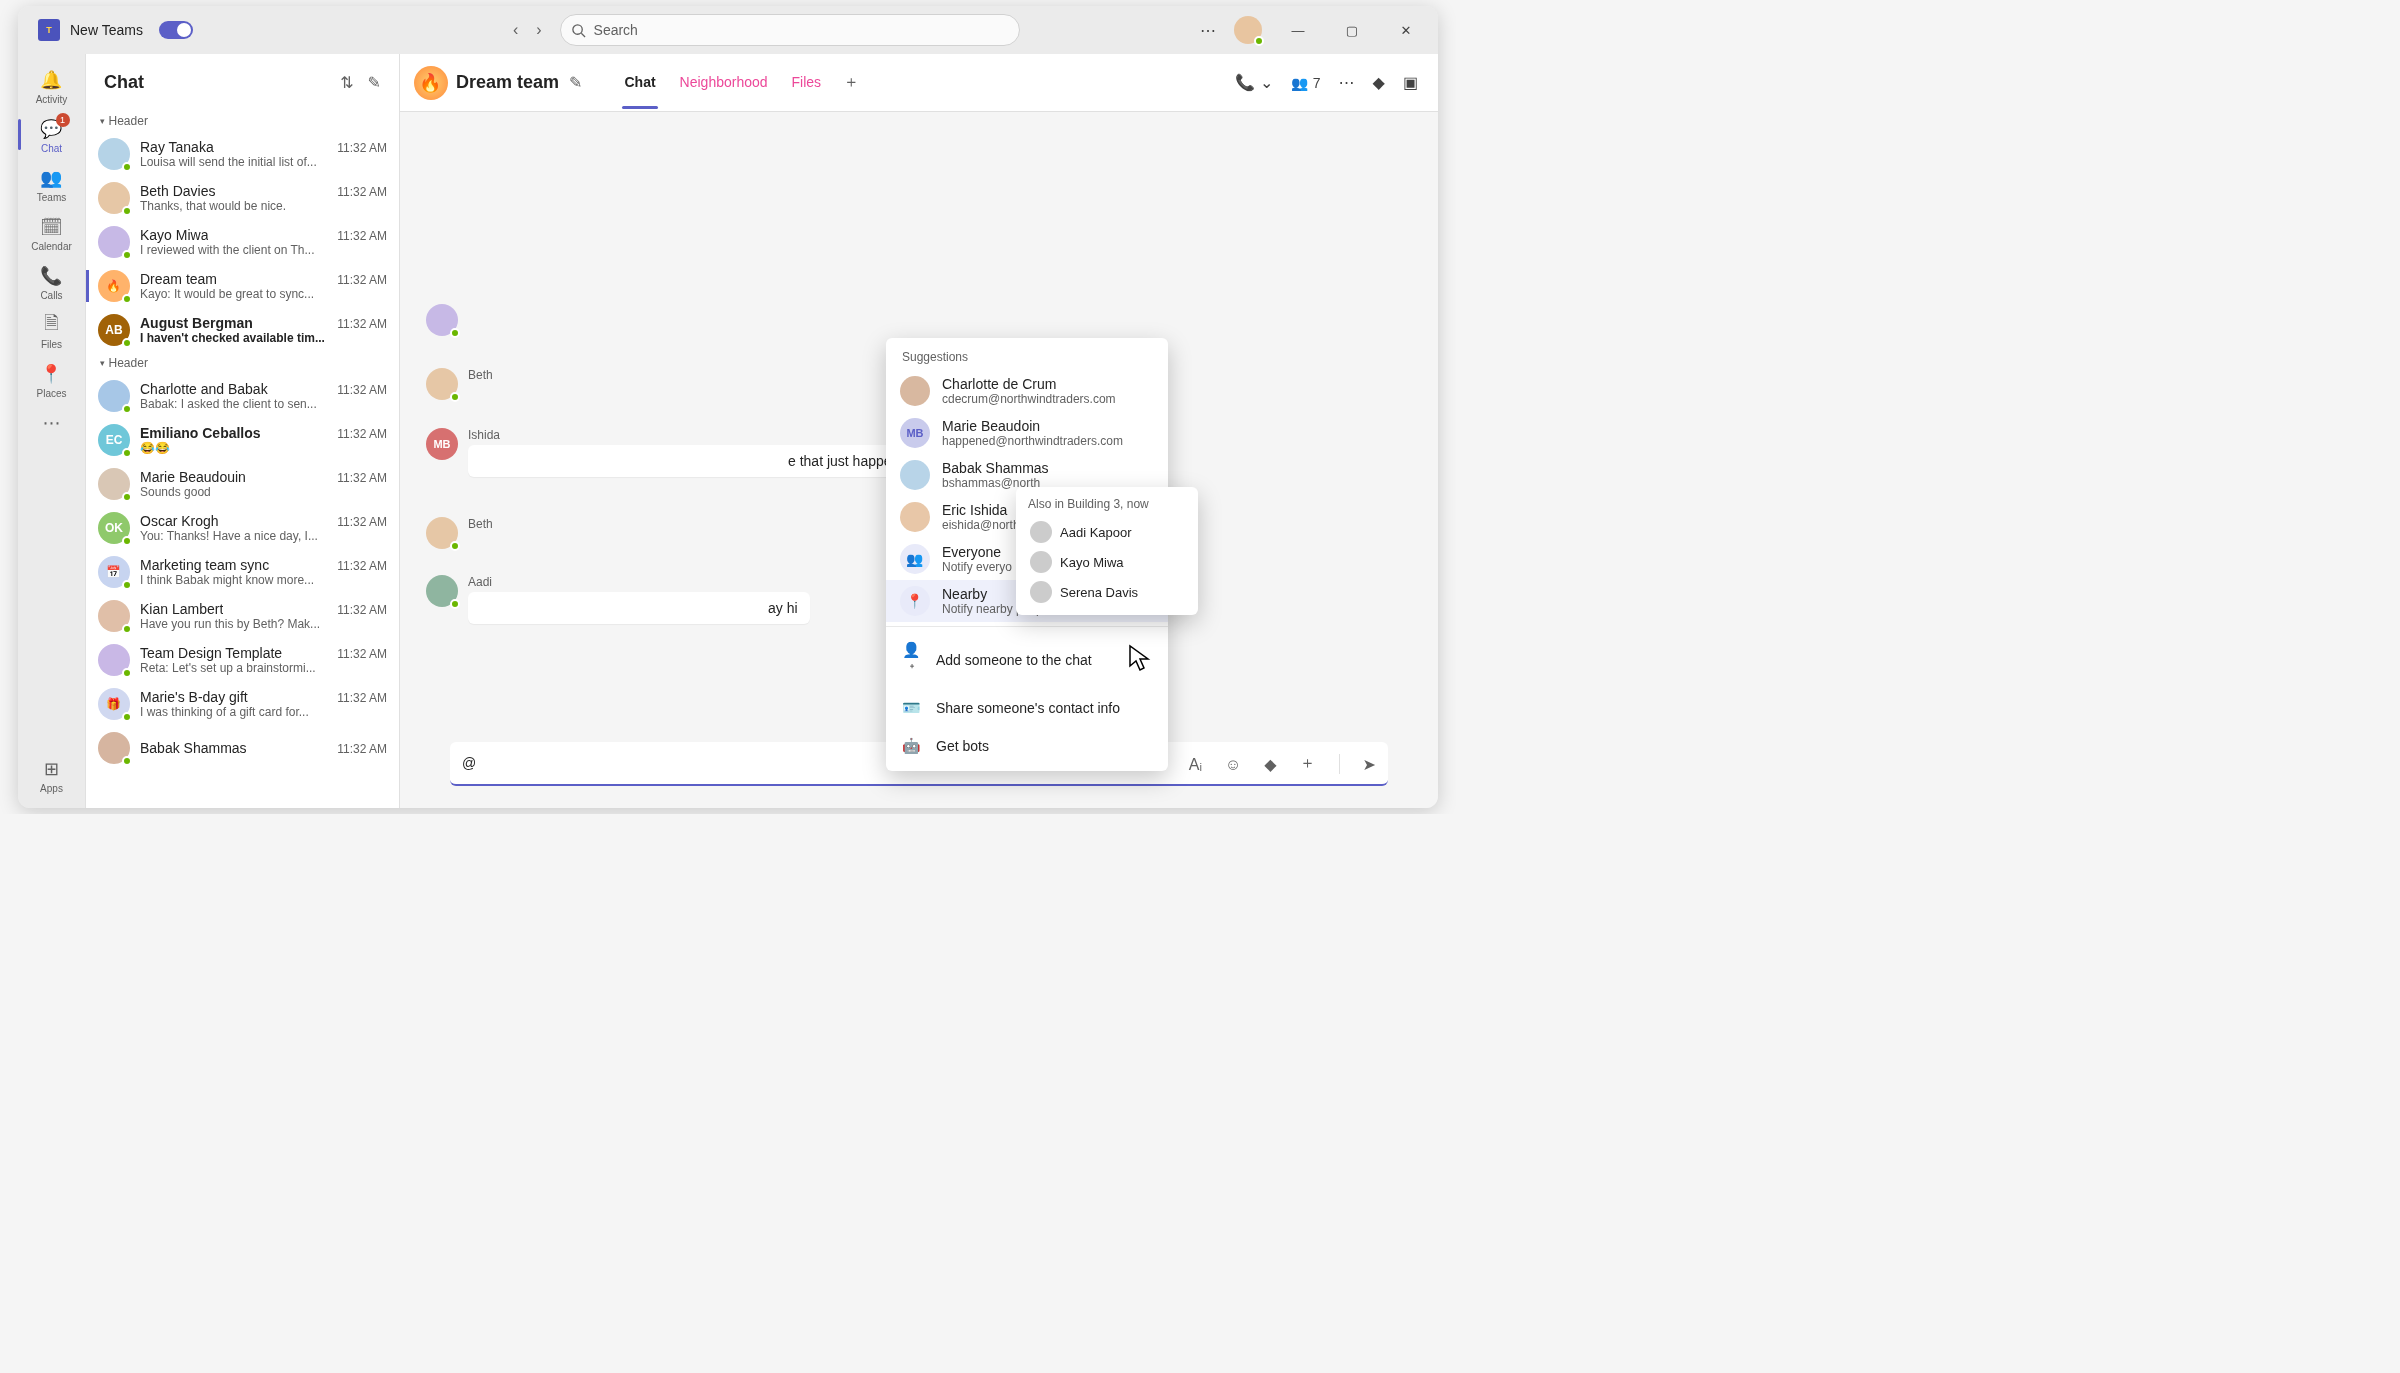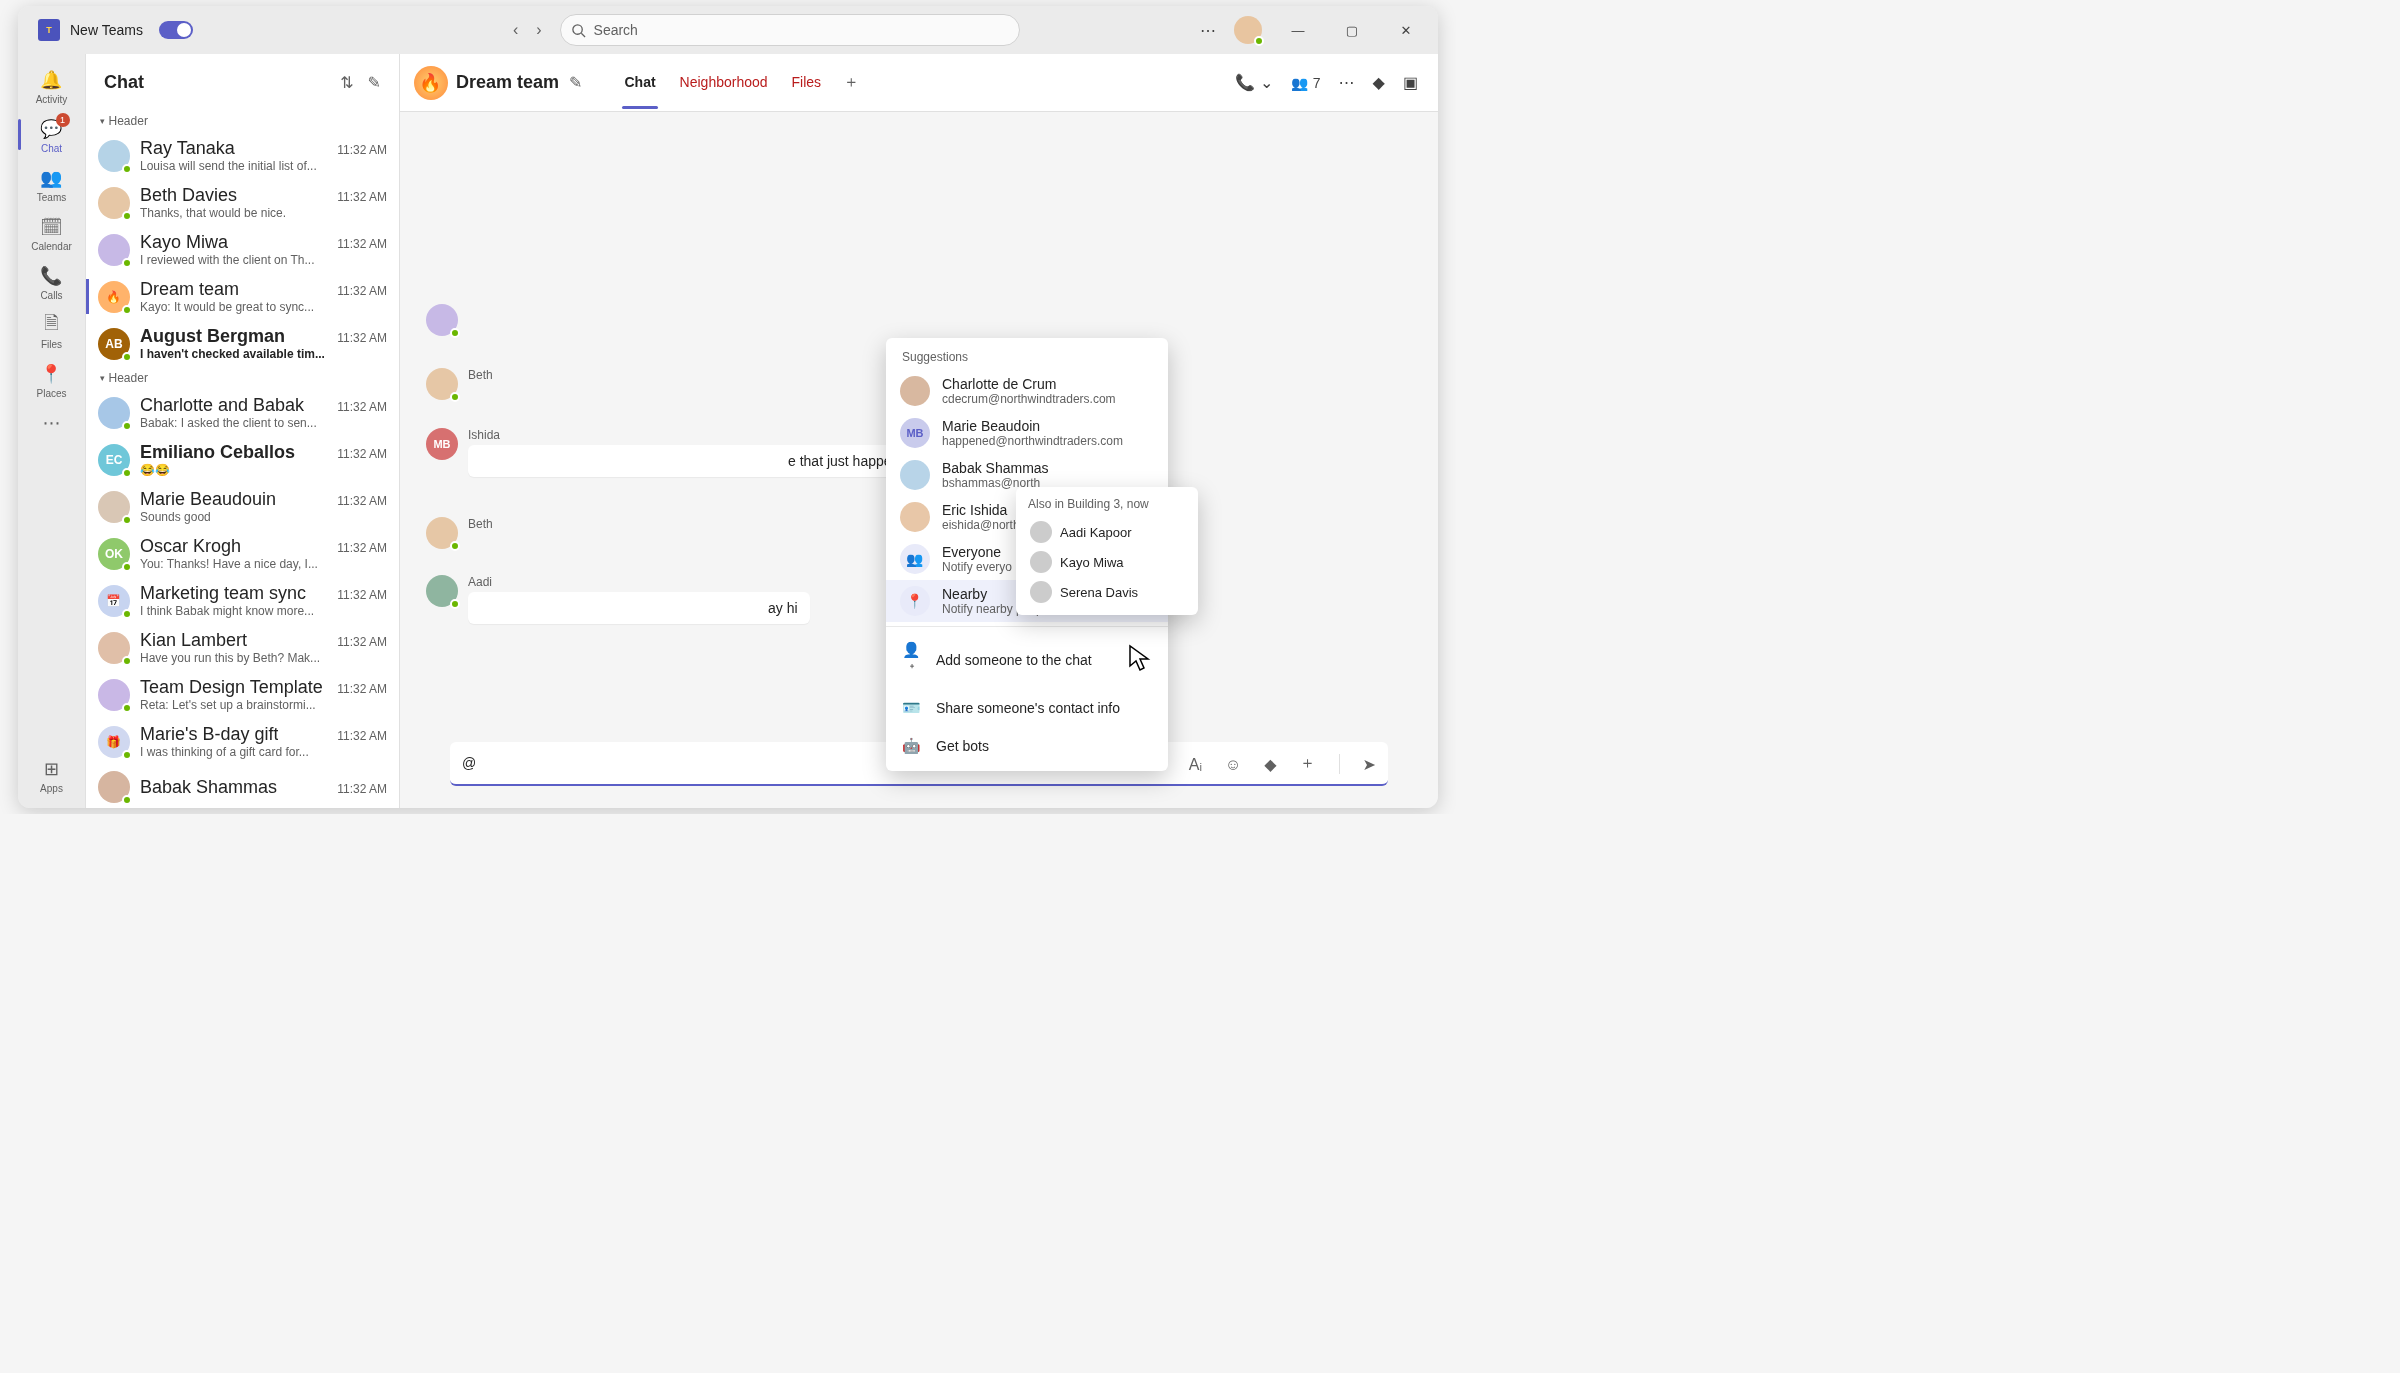--- a/index.html
+++ b/index.html
@@ -43,33 +43,33 @@
   .section-hdr { font-size:12px; color:#616161; padding: 4px 14px; display:flex; align-items:center; gap:4px; }
   .section-hdr .chev { font-size:9px; }
   .chatlist { flex:1; overflow-y:auto; }
   .citem { display:flex; align-items:center; gap:10px; padding: 6px 12px; cursor:pointer; }
   .citem.selected { background:#fff; position:relative;}
   .citem.selected::before { content:""; position:absolute; left:0; top:6px; bottom:6px; width:3px; background:#5b5fc7;}
   .citem .cavatar { width:32px;height:32px;border-radius:50%; background:#d6d6d6; flex-shrink:0; display:flex;align-items:center;justify-content:center; font-size:12px; font-weight:600; color:#fff; position:relative;}
   .citem .cavatar .status-dot { width:10px;height:10px; bottom:-2px; right:-2px;}
   .citem .ctext { flex:1; min-width:0; }
   .citem .crow1 { display:flex; justify-content:space-between; align-items:baseline; }
-  .citem .cname { font-size:18px; color:#242424; white-space:nowrap; overflow:hidden; text-overflow:ellipsis; }
+  .citem .cname { font-size:14px; color:#242424; white-space:nowrap; overflow:hidden; text-overflow:ellipsis; }
   .citem .ctime { font-size:12px; color:#616161; flex-shrink:0; margin-left:6px;}
   .citem .cprev { font-size:12px; color:#616161; white-space:nowrap; overflow:hidden; text-overflow:ellipsis; }
   .citem.unread .cname, .citem.unread .cprev { font-weight:700; color:#242424; }
   .citem .initial { background:linear-gradient(135deg,#aaa,#888);}
   
   .main { flex:1; background:#f5f5f5; display:flex; flex-direction:column; position:relative; }
   .mhdr { height:58px; background:#fff; border-bottom:1px solid #e0e0e0; display:flex; align-items:center; padding:0 20px 0 14px; gap:8px;}
   .mhdr .groupav { width:34px;height:34px;border-radius:50%; background:radial-gradient(circle,#ffcf6f,#ff8a3c); display:flex;align-items:center;justify-content:center; font-size:18px;}
   .mhdr .gtitle { font-size:18px; font-weight:700; color:#242424; }
   .mhdr .editicn { color:#616161; margin-left:2px; cursor:pointer;}
   .mhdr .tabs { display:flex; margin-left:22px; gap: 0; }
-  .mhdr .tab { padding: 18px 12px 14px; font-size:14px; color:#b91c1c; cursor:pointer; position:relative;}
+  .mhdr .tab { padding: 18px 12px 14px; font-size:14px; color:#ec4899; cursor:pointer; position:relative;}
   .mhdr .tab.active { color:#242424; font-weight:600;}
   .mhdr .tab.active::after { content:""; position:absolute; left:10px; right:10px; bottom:0; height:3px; background:#5b5fc7; border-radius:2px;}
   .mhdr .tab.add { color:#616161; font-size:16px; padding:16px 10px;}
   .mhdr .right { margin-left:auto; display:flex; align-items:center; gap: 18px; color:#424242;}
   .mhdr .right .pcount { display:flex; align-items:center; gap:4px; font-size:14px;}
   .mhdr .icn { cursor:pointer; }
   
   .msgs { flex:1; padding: 30px 26px 2px; overflow:hidden; position:relative;}
   .msg { display:flex; gap:10px; margin-top: 12px; align-items:flex-start;}
   .msg .mavatar { width:32px;height:32px;border-radius:50%; background:#d0d0d0; flex-shrink:0; display:flex;align-items:center;justify-content:center;font-size:11px;font-weight:600;color:#fff; position:relative;}

